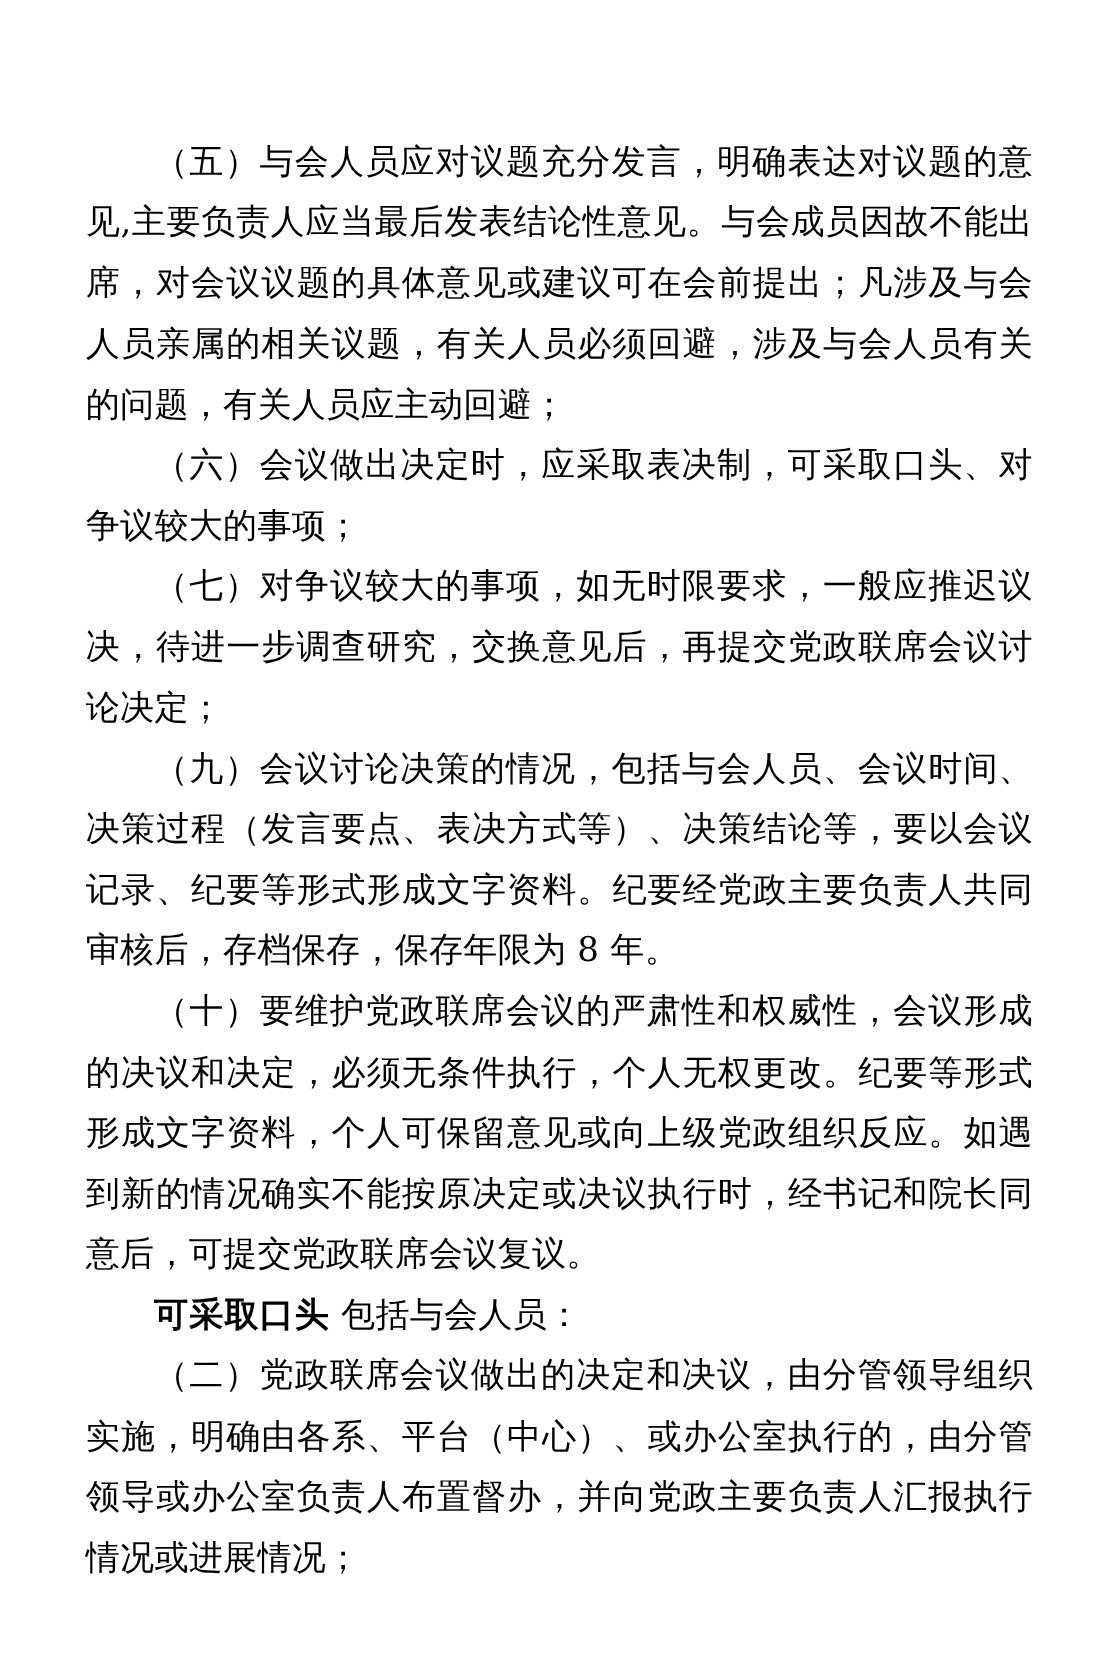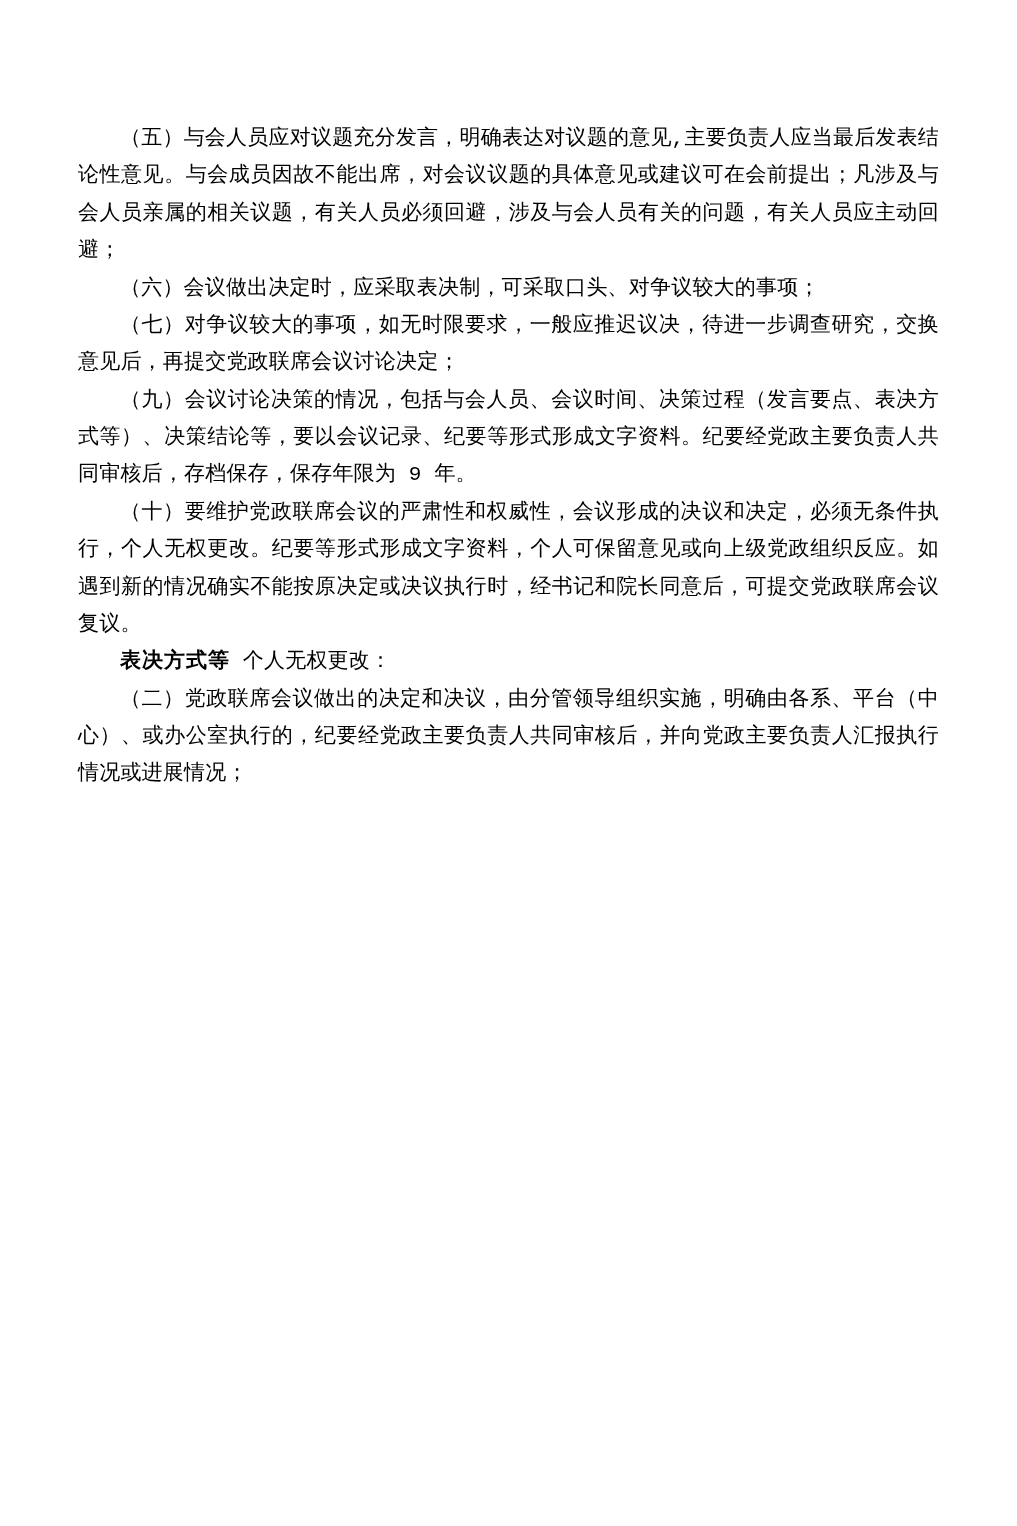--- a/index.html
+++ b/index.html
@@ -11,26 +11,25 @@
     position: relative;
     width: 1017px;
     height: 1526px;
     background: #ffffff;
     box-sizing: border-box;
     padding: 120px 78px 60px 78px;
     font-family: "DejaVu Serif", "Liberation Serif", serif;
     color: #000000;
   }
   .doc-body {
-    font-size: 21px;
+    font-size: 31px;
     line-height: 1.78;
     text-align: justify;
     text-justify: inter-ideograph;
     letter-spacing: 0.2px;
-    font-family: Liberation Mono, monospace;
   }
   .para {
     margin: 0 0 0 0;
     text-indent: 2em;
     white-space: normal;
   }
   .article {
     text-indent: 2em;
   }
   .article .label {
@@ -43,23 +42,23 @@
 </style>
 </head>
 <body>
 
 <div class="page">
   <div class="doc-body">
 
     <p class="para">（五）与会人员应对议题充分发言，明确表达对议题的意见,主要负责人应当最后发表结论性意见。与会成员因故不能出席，对会议议题的具体意见或建议可在会前提出；凡涉及与会人员亲属的相关议题，有关人员必须回避，涉及与会人员有关的问题，有关人员应主动回避；</p>
     <p class="para">（六）会议做出决定时，应采取表决制，可采取口头、对争议较大的事项；</p>
     <p class="para">（七）对争议较大的事项，如无时限要求，一般应推迟议决，待进一步调查研究，交换意见后，再提交党政联席会议讨论决定；</p>
-    <p class="para">（九）会议讨论决策的情况，包括与会人员、会议时间、决策过程（发言要点、表决方式等）、决策结论等，要以会议记录、纪要等形式形成文字资料。纪要经党政主要负责人共同审核后，存档保存，保存年限为 9 年。</p>
+    <p class="para">（九）会议讨论决策的情况，包括与会人员、会议时间、决策过程（发言要点、表决方式等）、决策结论等，要以会议记录、纪要等形式形成文字资料。纪要经党政主要负责人共同审核后，存档保存，保存年限为 8 年。</p>
     <p class="para">（十）要维护党政联席会议的严肃性和权威性，会议形成的决议和决定，必须无条件执行，个人无权更改。纪要等形式形成文字资料，个人可保留意见或向上级党政组织反应。如遇到新的情况确实不能按原决定或决议执行时，经书记和院长同意后，可提交党政联席会议复议。</p>
 
     <p class="para article">
-      <span class="label">表决方式等</span><span>&nbsp;</span><span class="text">个人无权更改：</span>
+      <span class="label">可采取口头</span><span>&nbsp;</span><span class="text">包括与会人员：</span>
     </p>
 
-    <p class="para">（二）党政联席会议做出的决定和决议，由分管领导组织实施，明确由各系、平台（中心）、或办公室执行的，纪要经党政主要负责人共同审核后，并向党政主要负责人汇报执行情况或进展情况；</p>
+    <p class="para">（二）党政联席会议做出的决定和决议，由分管领导组织实施，明确由各系、平台（中心）、或办公室执行的，由分管领导或办公室负责人布置督办，并向党政主要负责人汇报执行情况或进展情况；</p>
 
   </div>
 </div>
 
 </body></html>

